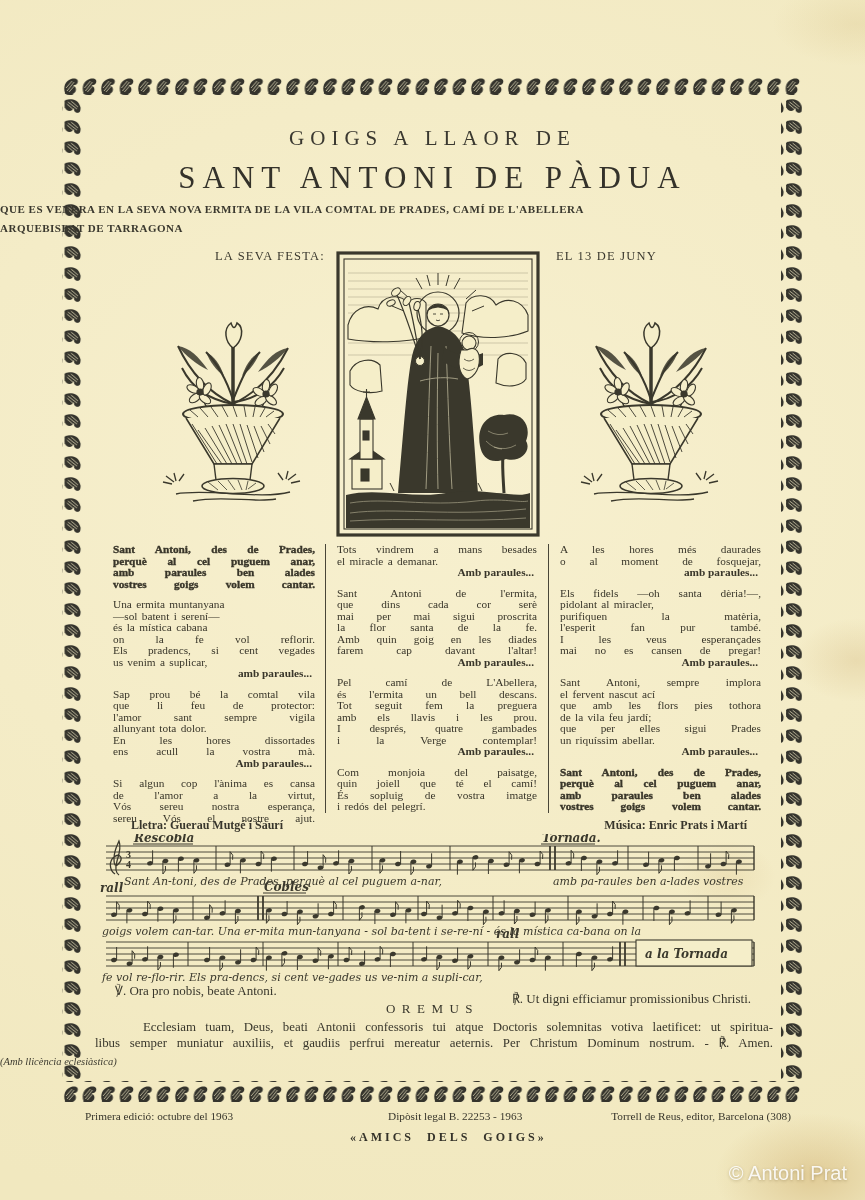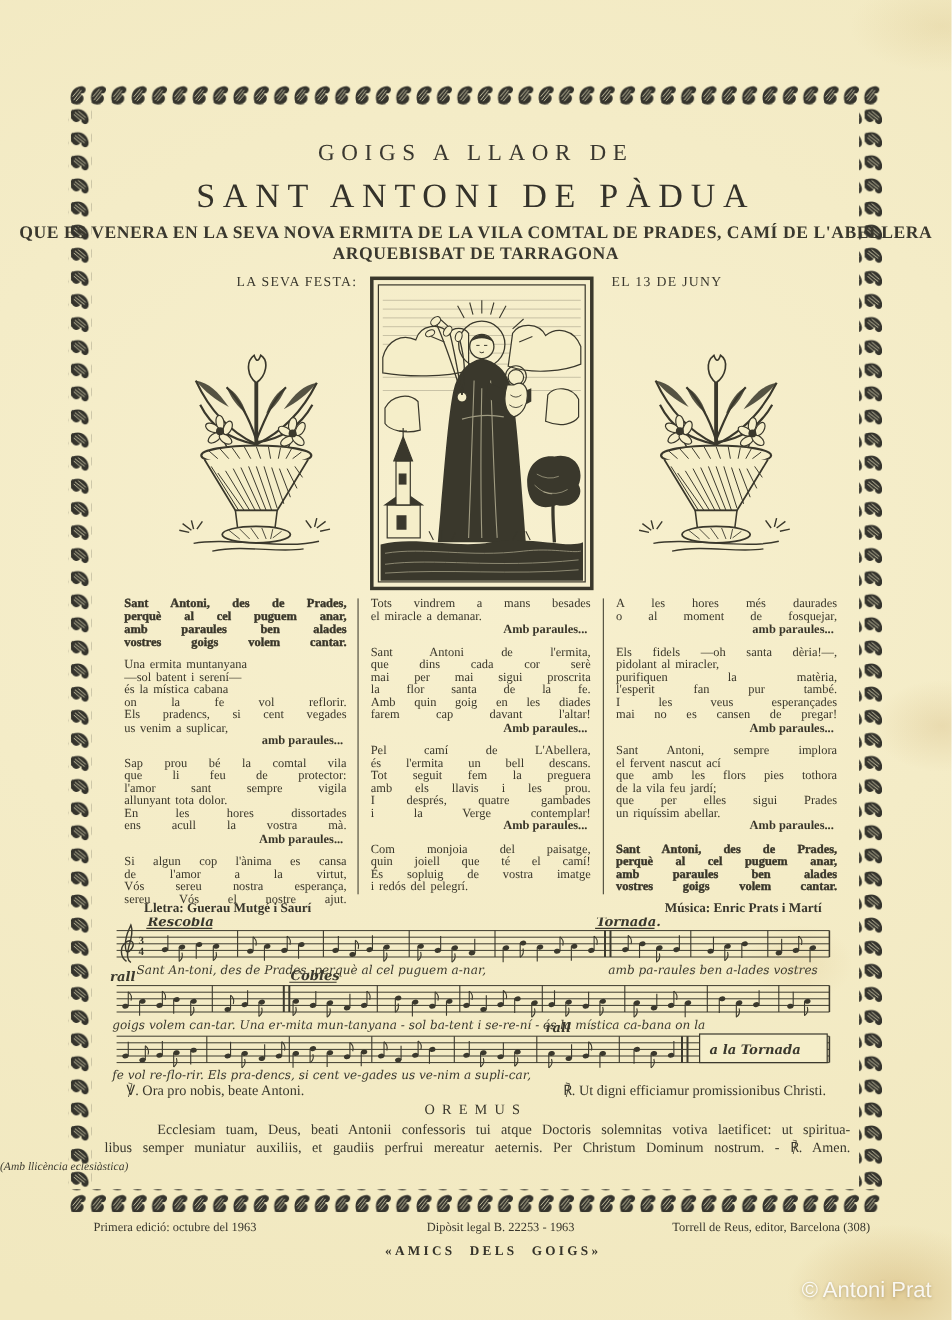--- a/index.html
+++ b/index.html
@@ -12,21 +12,21 @@
       radial-gradient(90px 60px at 99% 55%, rgba(190,150,80,.20), rgba(190,150,80,0) 70%),
       radial-gradient(70px 50px at 84% 73%, rgba(190,150,80,.13), rgba(190,150,80,0) 70%),
       radial-gradient(120px 60px at 99% 2%, rgba(200,170,100,.18), rgba(200,170,100,0) 70%),
       radial-gradient(1000px 760px at 50% 40%, #f7f0cf, #f1e8bf);
   }
   .abs{position:absolute;}
   
   .title-block{left:0;right:0;top:126px;text-align:center;}
   .title1{font-size:21px;letter-spacing:6px;color:#3a3830;}
   .title2{font-size:31px;letter-spacing:7px;margin-top:9px;color:#34322a;}
-  .subtitle{left:0;right:0;text-align:center;font-size:16px;font-weight:700;letter-spacing:.5px;color:#3a382e;}
+  .subtitle{left:0;right:0;font-size:11px;font-weight:700;letter-spacing:.5px;color:#3a382e;}
   .sub1{top:203px;} .sub2{top:222px;}
   .feast{font-size:12.5px;font-weight:400;letter-spacing:1.2px;color:#3a382e;top:249px;}
   .feast-label{left:120px;width:205px;text-align:right;}
   .feast-date{left:556px;}
   
   .verses{left:113px;top:544px;width:648px;display:flex;align-items:flex-start;}
   .vcol{width:212px;box-sizing:border-box;font-size:11.3px;line-height:11.5px;color:#39362a;}
   .vcol:nth-child(1){padding-right:10px;}
   .vcol:nth-child(2){border-left:1.5px solid #494638;border-right:1.5px solid #494638;padding:0 11px;width:224px;}
   .vcol:nth-child(3){padding-left:11px;}
@@ -41,21 +41,21 @@
   .credit-lletra{left:131px;}
   .credit-musica{right:118px;}
   
   .music-wrap{left:98px;top:834px;width:664px;height:152px;}
   .mus-label{font-family:"DejaVu Serif",serif;font-style:italic;font-weight:700;font-size:12px;fill:#3b392d;}
   .mus-lyr{font-family:"DejaVu Serif",serif;font-style:italic;font-size:11px;fill:#3b392d;}
   .mus-time{font-family:"Liberation Serif",serif;font-weight:700;font-size:10px;fill:#3b392d;}
   
   .versicle-row{top:981px;font-size:13px;color:#39372c;}
   .versicle{left:115px;}
-  .response{right:114px;}
+  .response{right:114px;margin-top:8px;}
   .oremus{left:0;right:0;top:1001px;text-align:center;font-size:13px;letter-spacing:6.5px;color:#39372c;}
   .prayer{left:95px;width:678px;top:1019px;font-size:12.9px;line-height:16px;color:#39372c;}
   .pline{text-align:justify;text-align-last:justify;}
   .pline.indent{text-indent:48px;}
   .license{left:0;right:0;top:1056px;font-size:10.5px;font-style:italic;color:#3d3b30;}
   
   .footer{top:1110px;font-size:11.3px;color:#38362c;}
   .footer-left{left:85px;text-align:right;}
   .footer-center{left:388px;}
   .footer-right{right:74px;}

